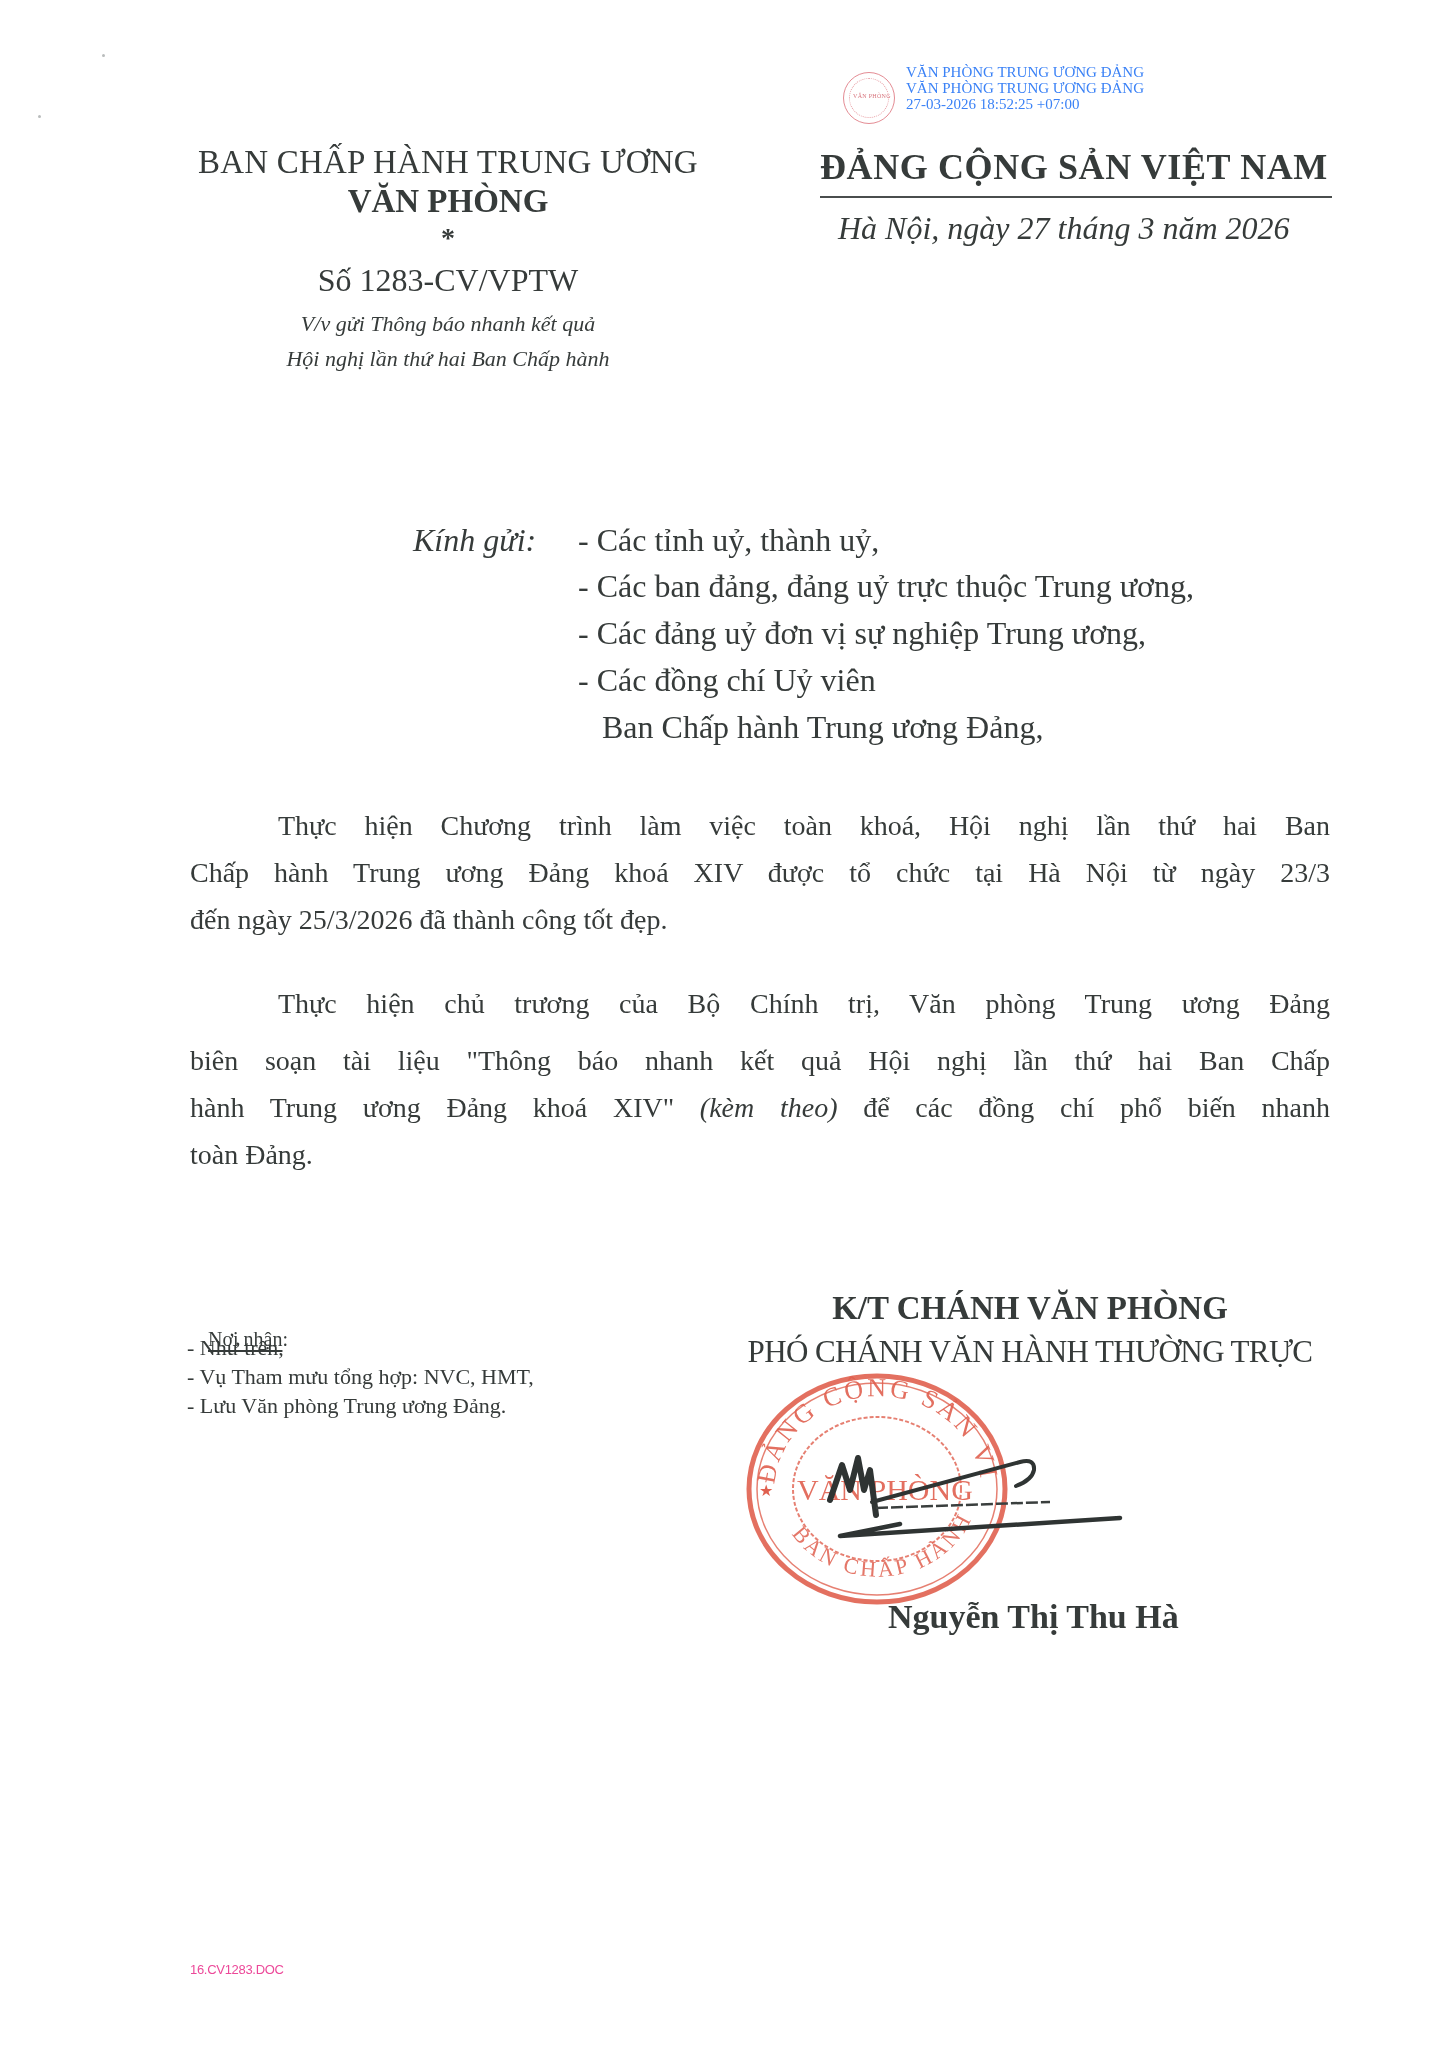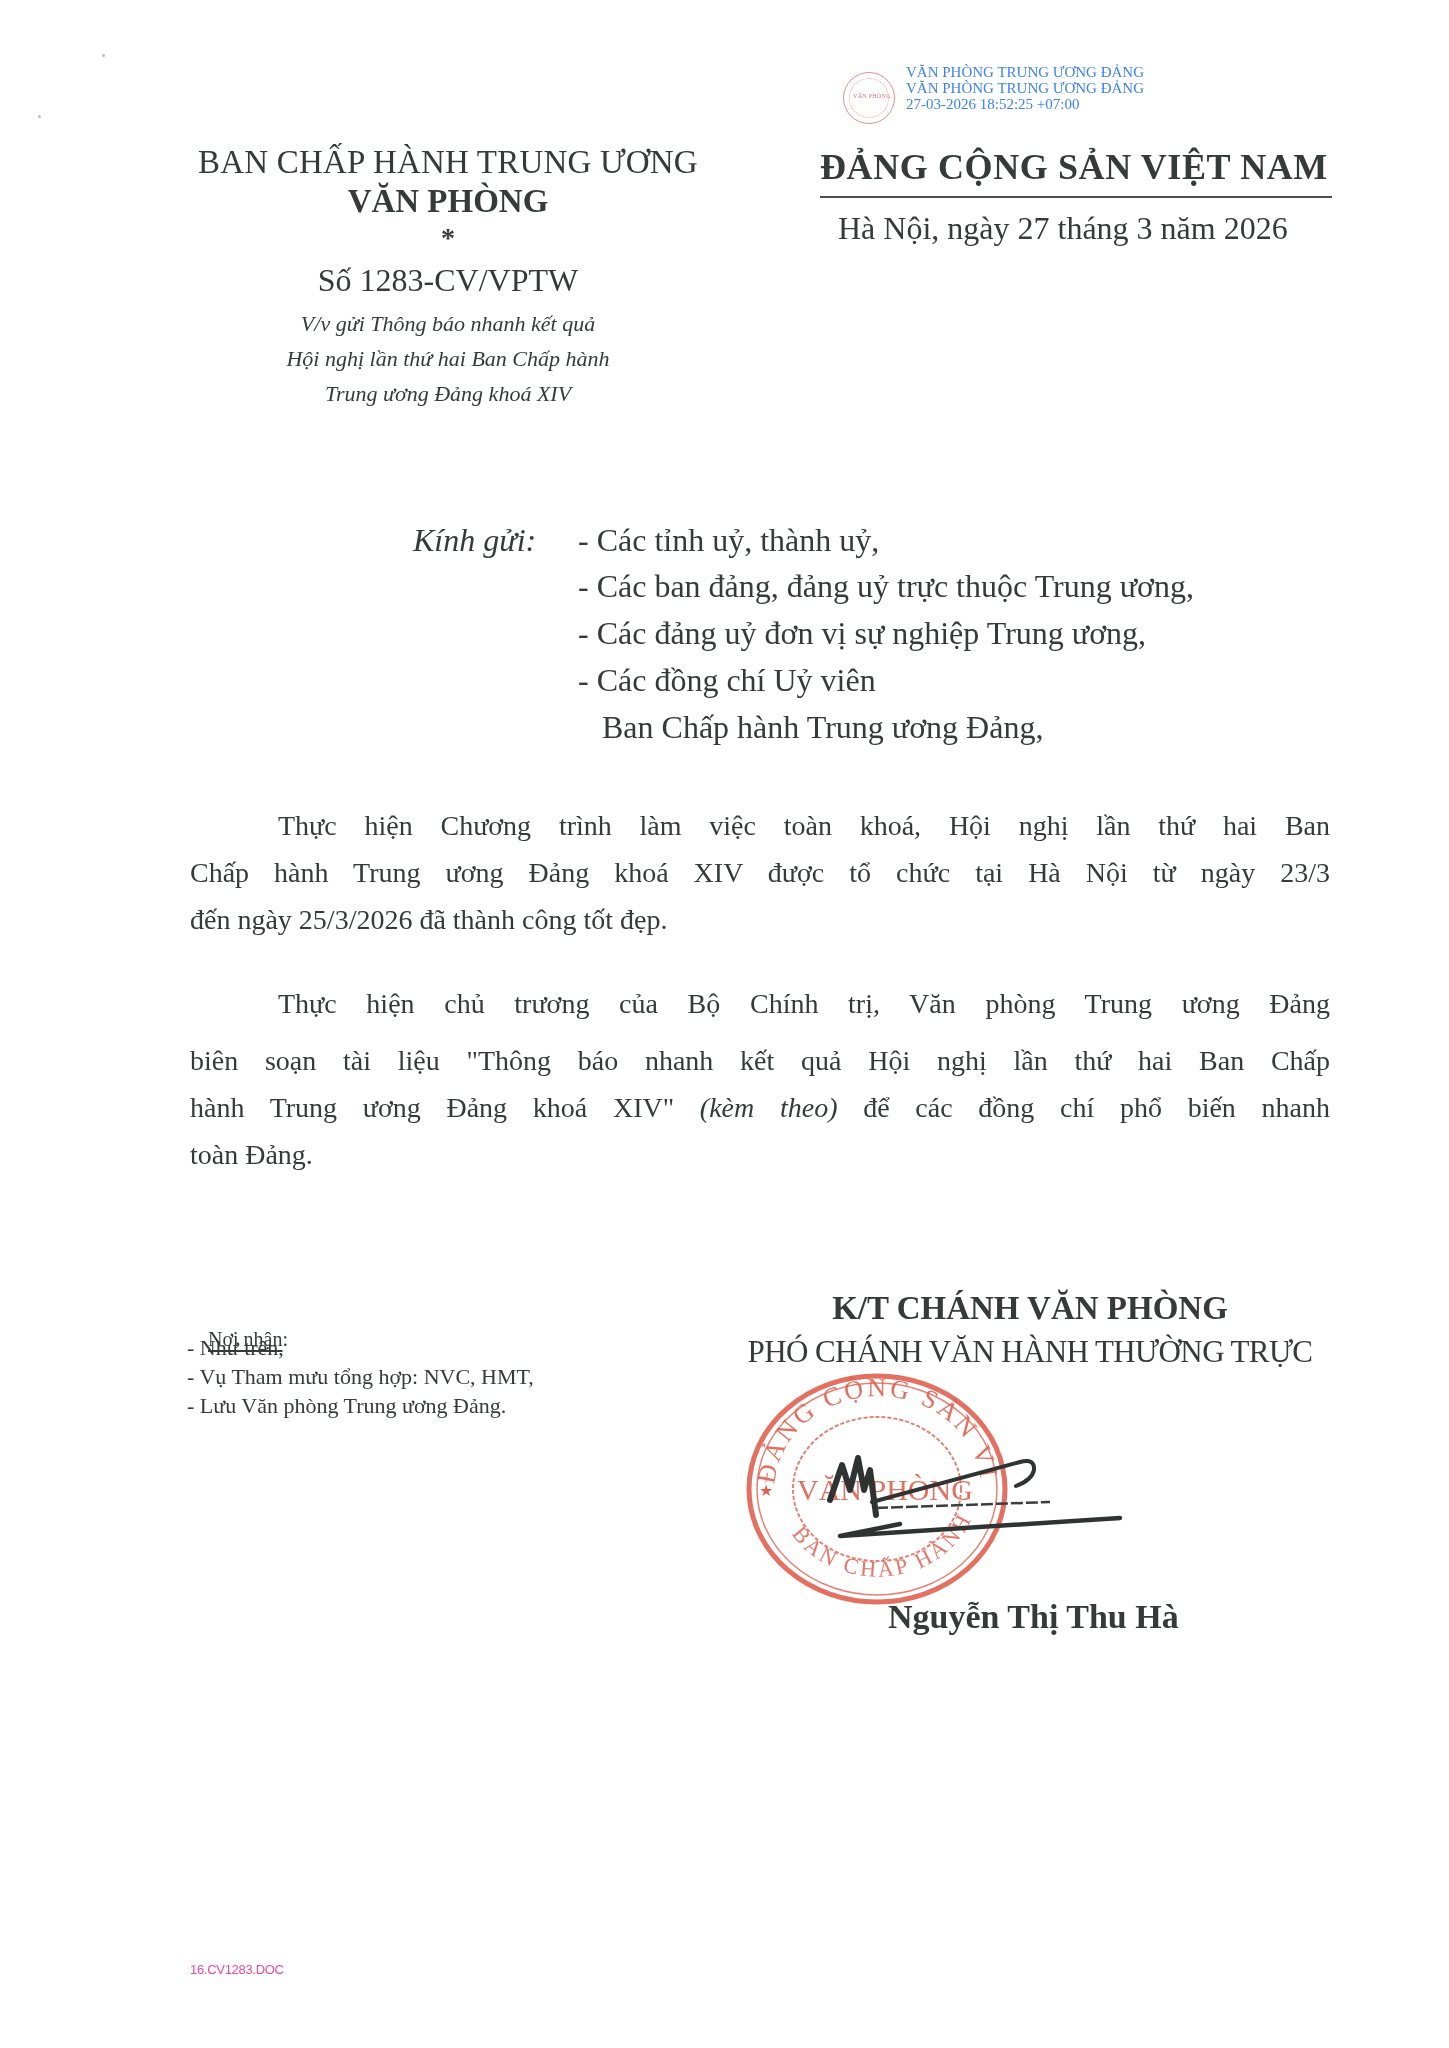--- a/index.html
+++ b/index.html
@@ -17,21 +17,21 @@
   .dsig-circle { position: absolute; left: 843px; top: 72px; width: 52px; height: 52px;
                  border: 1.5px solid #e48c94; border-radius: 50%; box-sizing: border-box; }
   .dsig-circle::after { content: ""; position: absolute; left: 5px; top: 5px; right: 5px; bottom: 5px;
                  border: 1px dotted #e8a0a6; border-radius: 50%; }
   .dsig-inner { position: absolute; left: 853px; top: 93px; font-size: 6px; color: #d8767f; letter-spacing: 0.3px; }
   .dsig-text { position: absolute; left: 906px; top: 64px; font-size: 15px; line-height: 16px; color: #3b82f6; }
 
   
   .nation { position: absolute; left: 820px; top: 146px; font-size: 36px; font-weight: bold; letter-spacing: 0.6px; }
   .nation-rule { position: absolute; left: 820px; top: 196px; width: 512px; height: 2px; background: #4a4e4d; }
-  .date-line { position: absolute; left: 838px; top: 210px; font-size: 32px; }
+  .date-line { position: absolute; left: 838px; top: 210px; font-size: 32px; font-style: italic; }
 
   
   .kinh-gui-label { position: absolute; left: 413px; top: 522px; font-size: 32px; font-style: italic; }
   .recip { position: absolute; left: 578px; font-size: 32px; }
 
   
   .body-line { position: absolute; left: 190px; width: 1140px; font-size: 28px; line-height: 40px;
                text-align: justify; text-align-last: justify; white-space: nowrap; }
   .body-line.last { text-align-last: left; }
   .ital { font-style: italic; }
@@ -68,21 +68,20 @@
 </div>
 
 <div class="left-head">
   <div class="org-parent">BAN CHẤP HÀNH TRUNG ƯƠNG</div>
   <div class="org-unit">VĂN PHÒNG</div>
   <div class="star">*</div>
   <div class="doc-number">Số 1283-CV/VPTW</div>
   <div class="subject">
     <div>V/v gửi Thông báo nhanh kết quả</div>
     <div>Hội nghị lần thứ hai Ban Chấp hành</div>
-    <div>Trung ương Đảng khoá XIV</div>
   </div>
 </div>
 
 <div class="nation">ĐẢNG CỘNG SẢN VIỆT NAM</div>
 <div class="nation-rule"></div>
 <div class="date-line">Hà Nội, ngày 27 tháng 3 năm 2026</div>
 
 <div class="kinh-gui-label">Kính gửi:</div>
 <div class="recip" style="top:522px;">- Các tỉnh uỷ, thành uỷ,</div>
 <div class="recip" style="top:568px;">- Các ban đảng, đảng uỷ trực thuộc Trung ương,</div>

